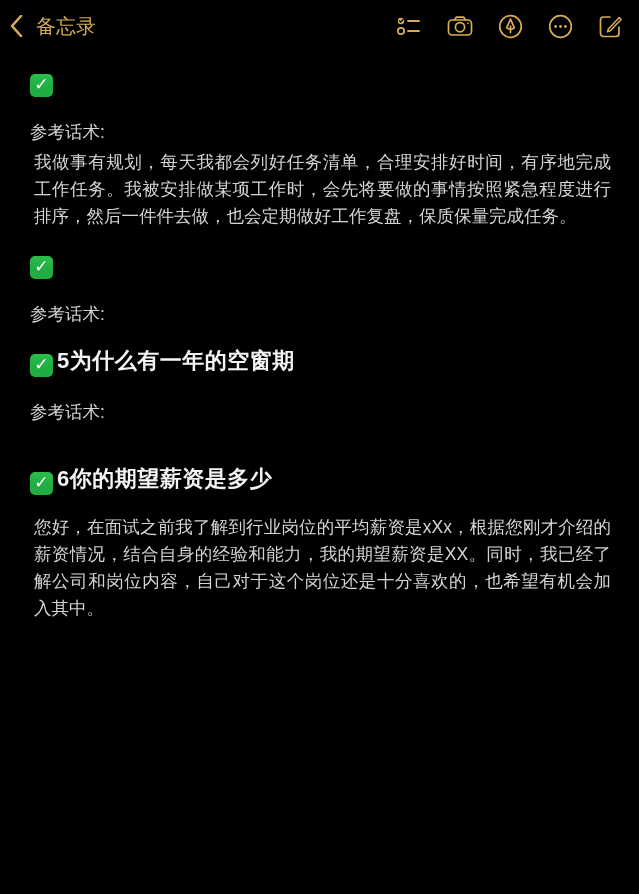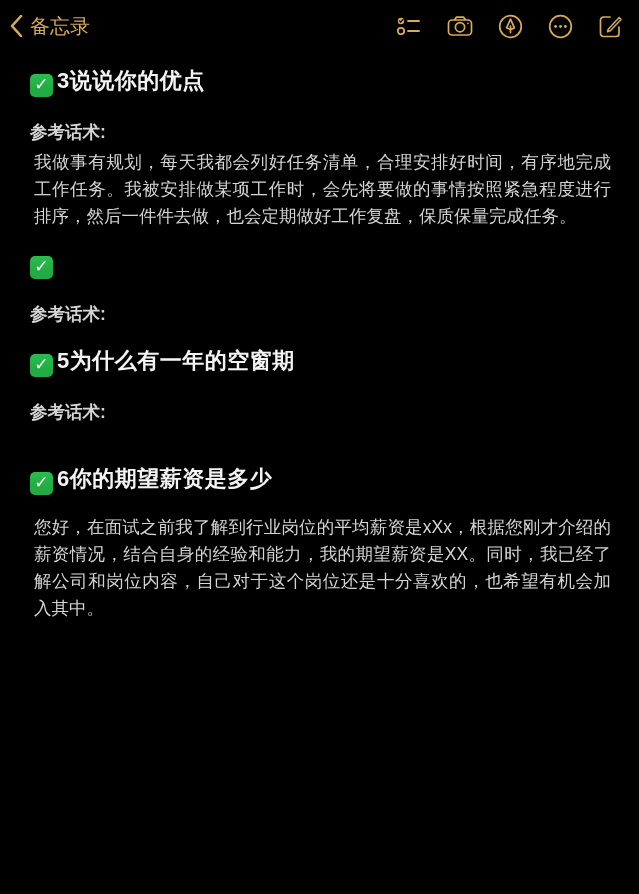--- a/index.html
+++ b/index.html
@@ -17,21 +17,21 @@
     font-family:"Liberation Sans","DejaVu Sans",sans-serif;
     color:var(--body-text);
     overflow:hidden;
   }
   
   .nav{
     display:flex;align-items:center;justify-content:space-between;
     height:46px;padding:6px 16px 0 10px;
   }
   .back{
-    display:flex;align-items:center;gap:7px;
+    display:flex;align-items:center;gap:13px;
     color:var(--gold);font-size:20px;cursor:pointer;
     background:none;border:none;padding:0;
     font-family:inherit;
   }
   .back svg{display:block;}
   .toolbar{display:flex;align-items:center;gap:25px;}
   .tool-btn{background:none;border:none;padding:0;cursor:pointer;line-height:0;}
   .tool-btn svg{display:block;}
   
   .note{
@@ -51,21 +51,21 @@
     width:23px;height:23px;border-radius:5px;
     background:linear-gradient(180deg,#2cbd4e 0%,var(--check-green) 60%);
     vertical-align:-3px;margin-right:4px;
   }
   .check .tick{
     color:#ffffff;font-size:17px;font-weight:700;line-height:1;
     transform:translateY(-1px);
   }
   .ref-label{
     margin:22px 0 0 0;
-    font-size:17.5px;line-height:27px;color:var(--body-text);font-weight:bold;
+    font-size:17.5px;line-height:27px;color:var(--body-text);
   }
   p.body-text{
     margin:3px 0 0 4px;
     font-size:17.5px;line-height:27px;
     color:var(--body-text);
     text-align:justify;
   }
   .gap p.body-text{margin-top:28px;}
   .sec-6 p.body-text{margin-top:19px;}
 </style>
@@ -137,21 +137,21 @@
       </span>
     </button>
   </div>
 </div>
 
 <div class="note">
 
   <div class="section sec-3">
     <h2 class="heading"><span class="check">
           <span class="tick">✓</span>
-        </span><span>3说说你的优点</span></h2>
+        </span></h2>
     <p class="ref-label">参考话术:</p>
     <p class="body-text">我做事有规划，每天我都会列好任务清单，合理安排好时间，有序地完成工作任务。我被安排做某项工作时，会先将要做的事情按照紧急程度进行排序，然后一件件去做，也会定期做好工作复盘，保质保量完成任务。</p>
   </div>
 
   <div class="section sec-4 gap">
     <h2 class="heading"><span class="check">
           <span class="tick">✓</span>
         </span></h2>
     <p class="ref-label">参考话术:</p>
   </div>

